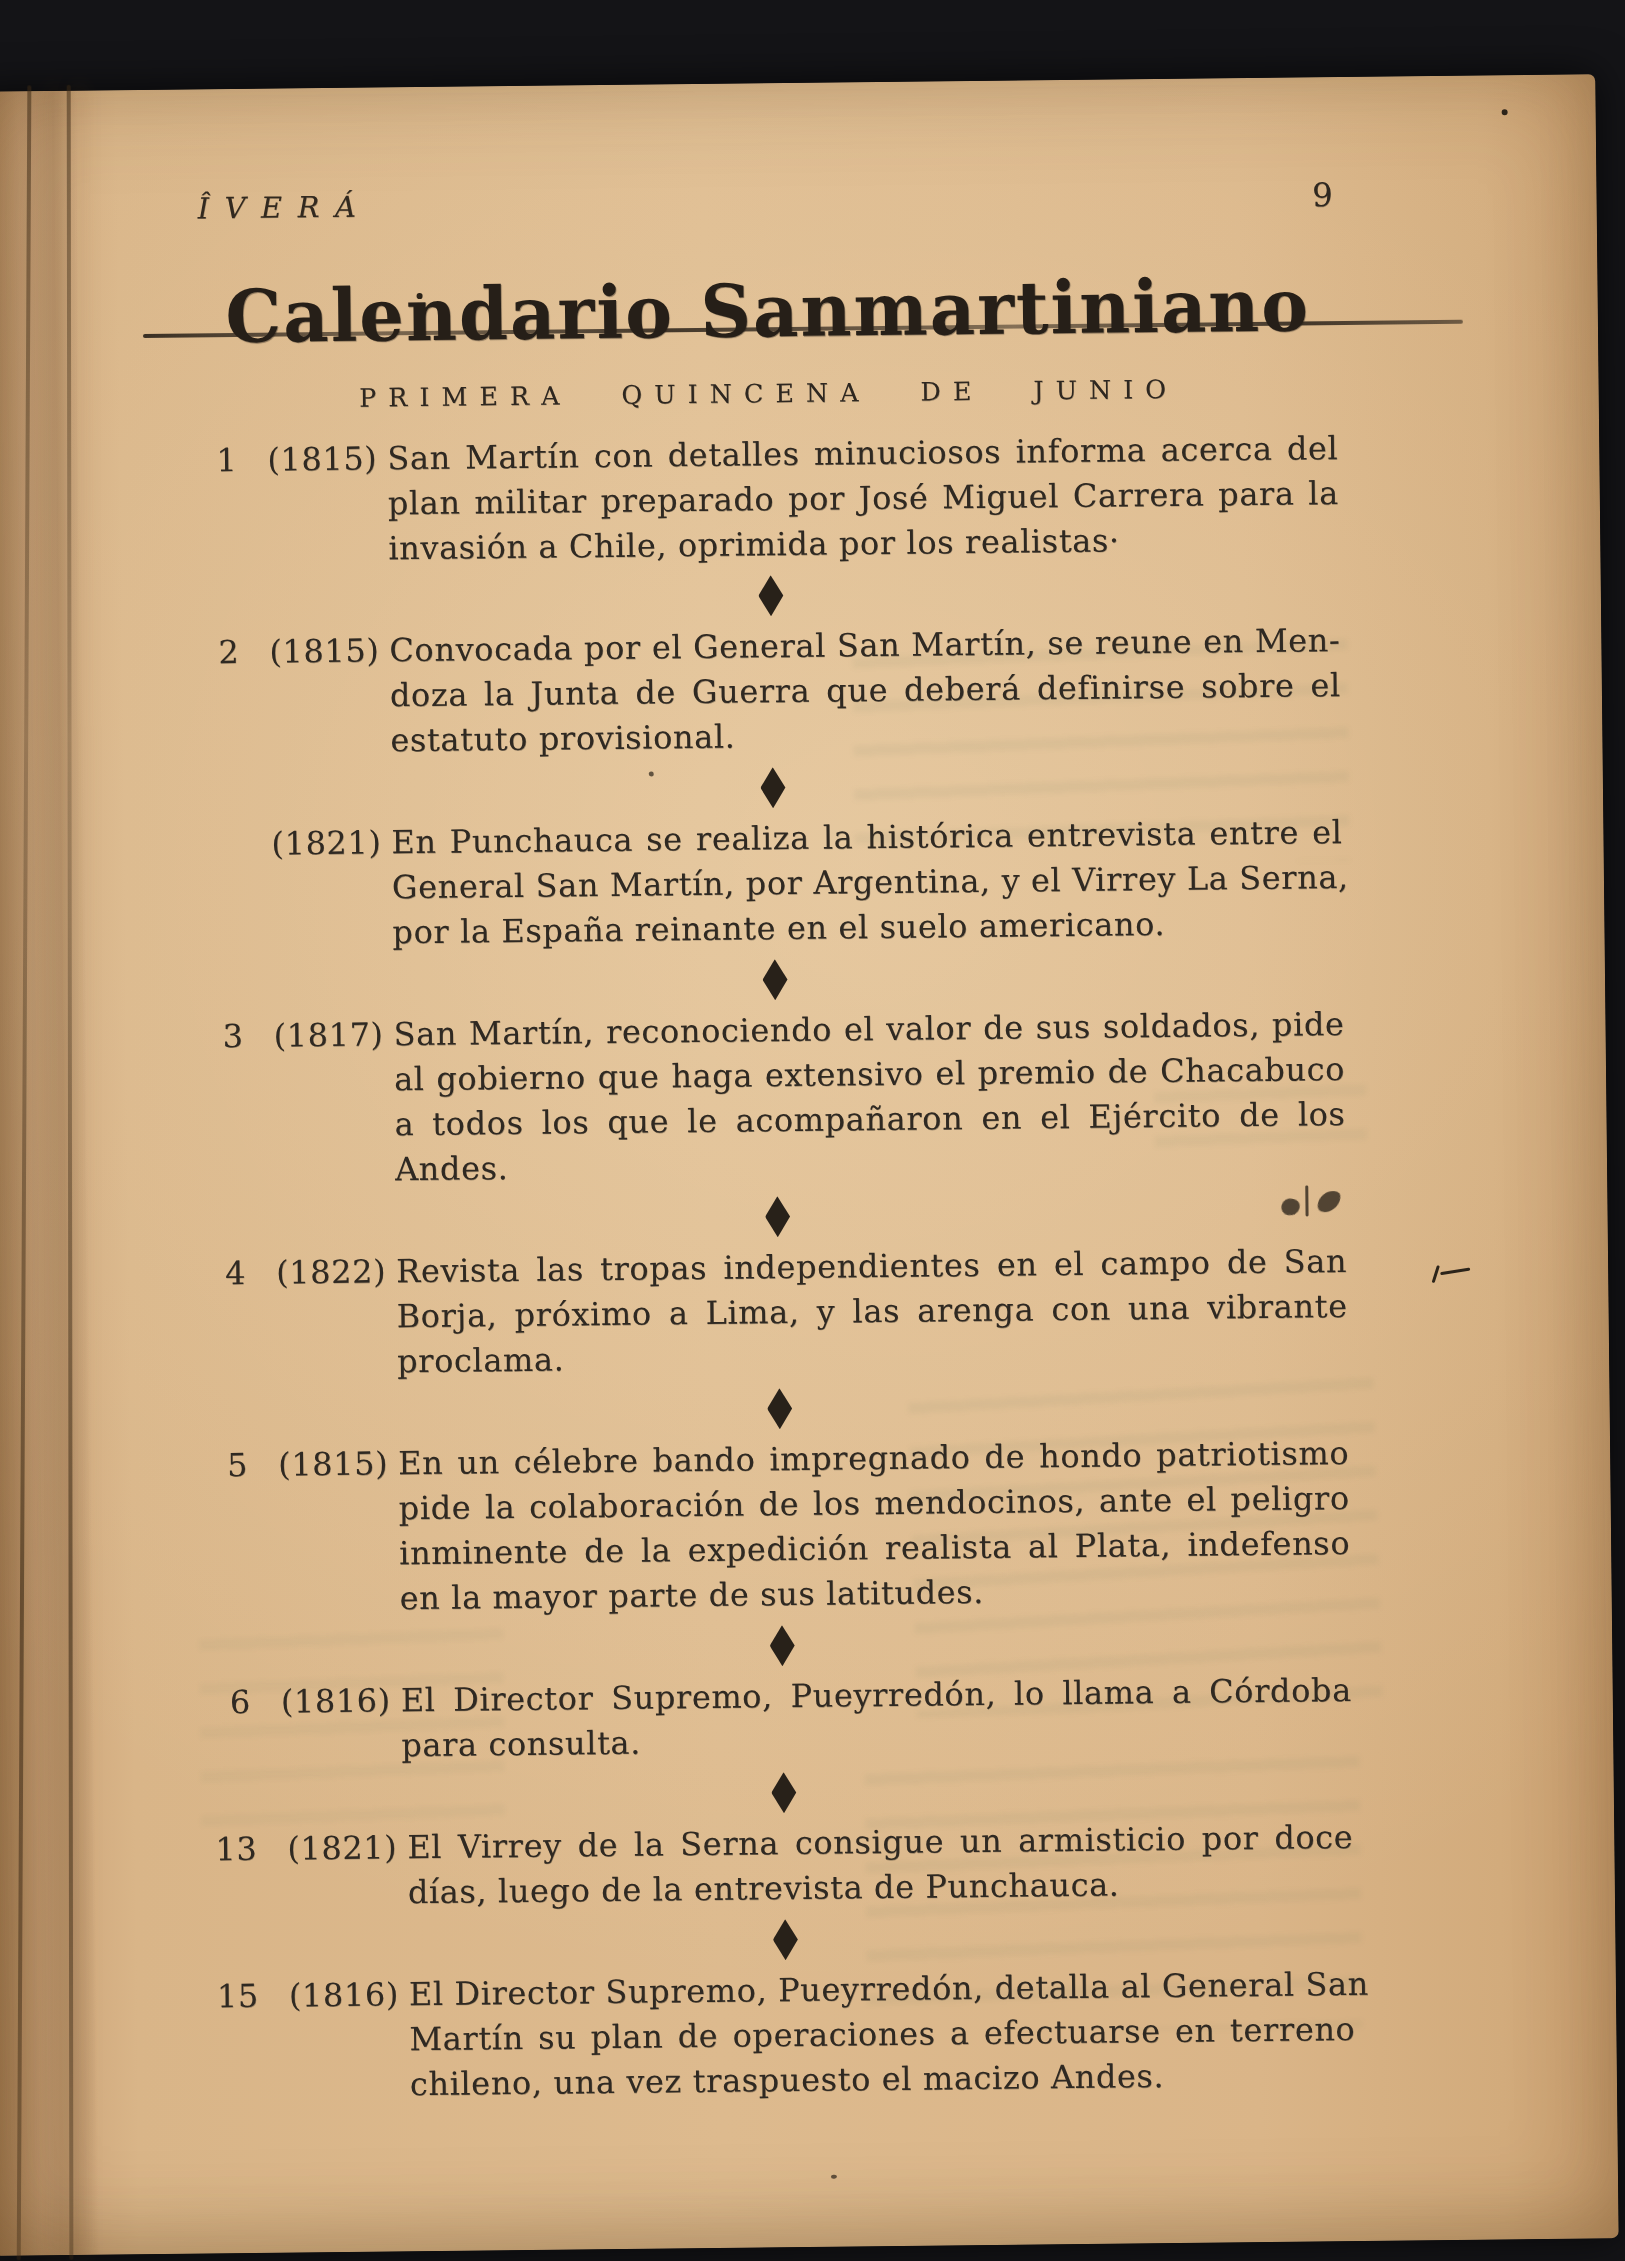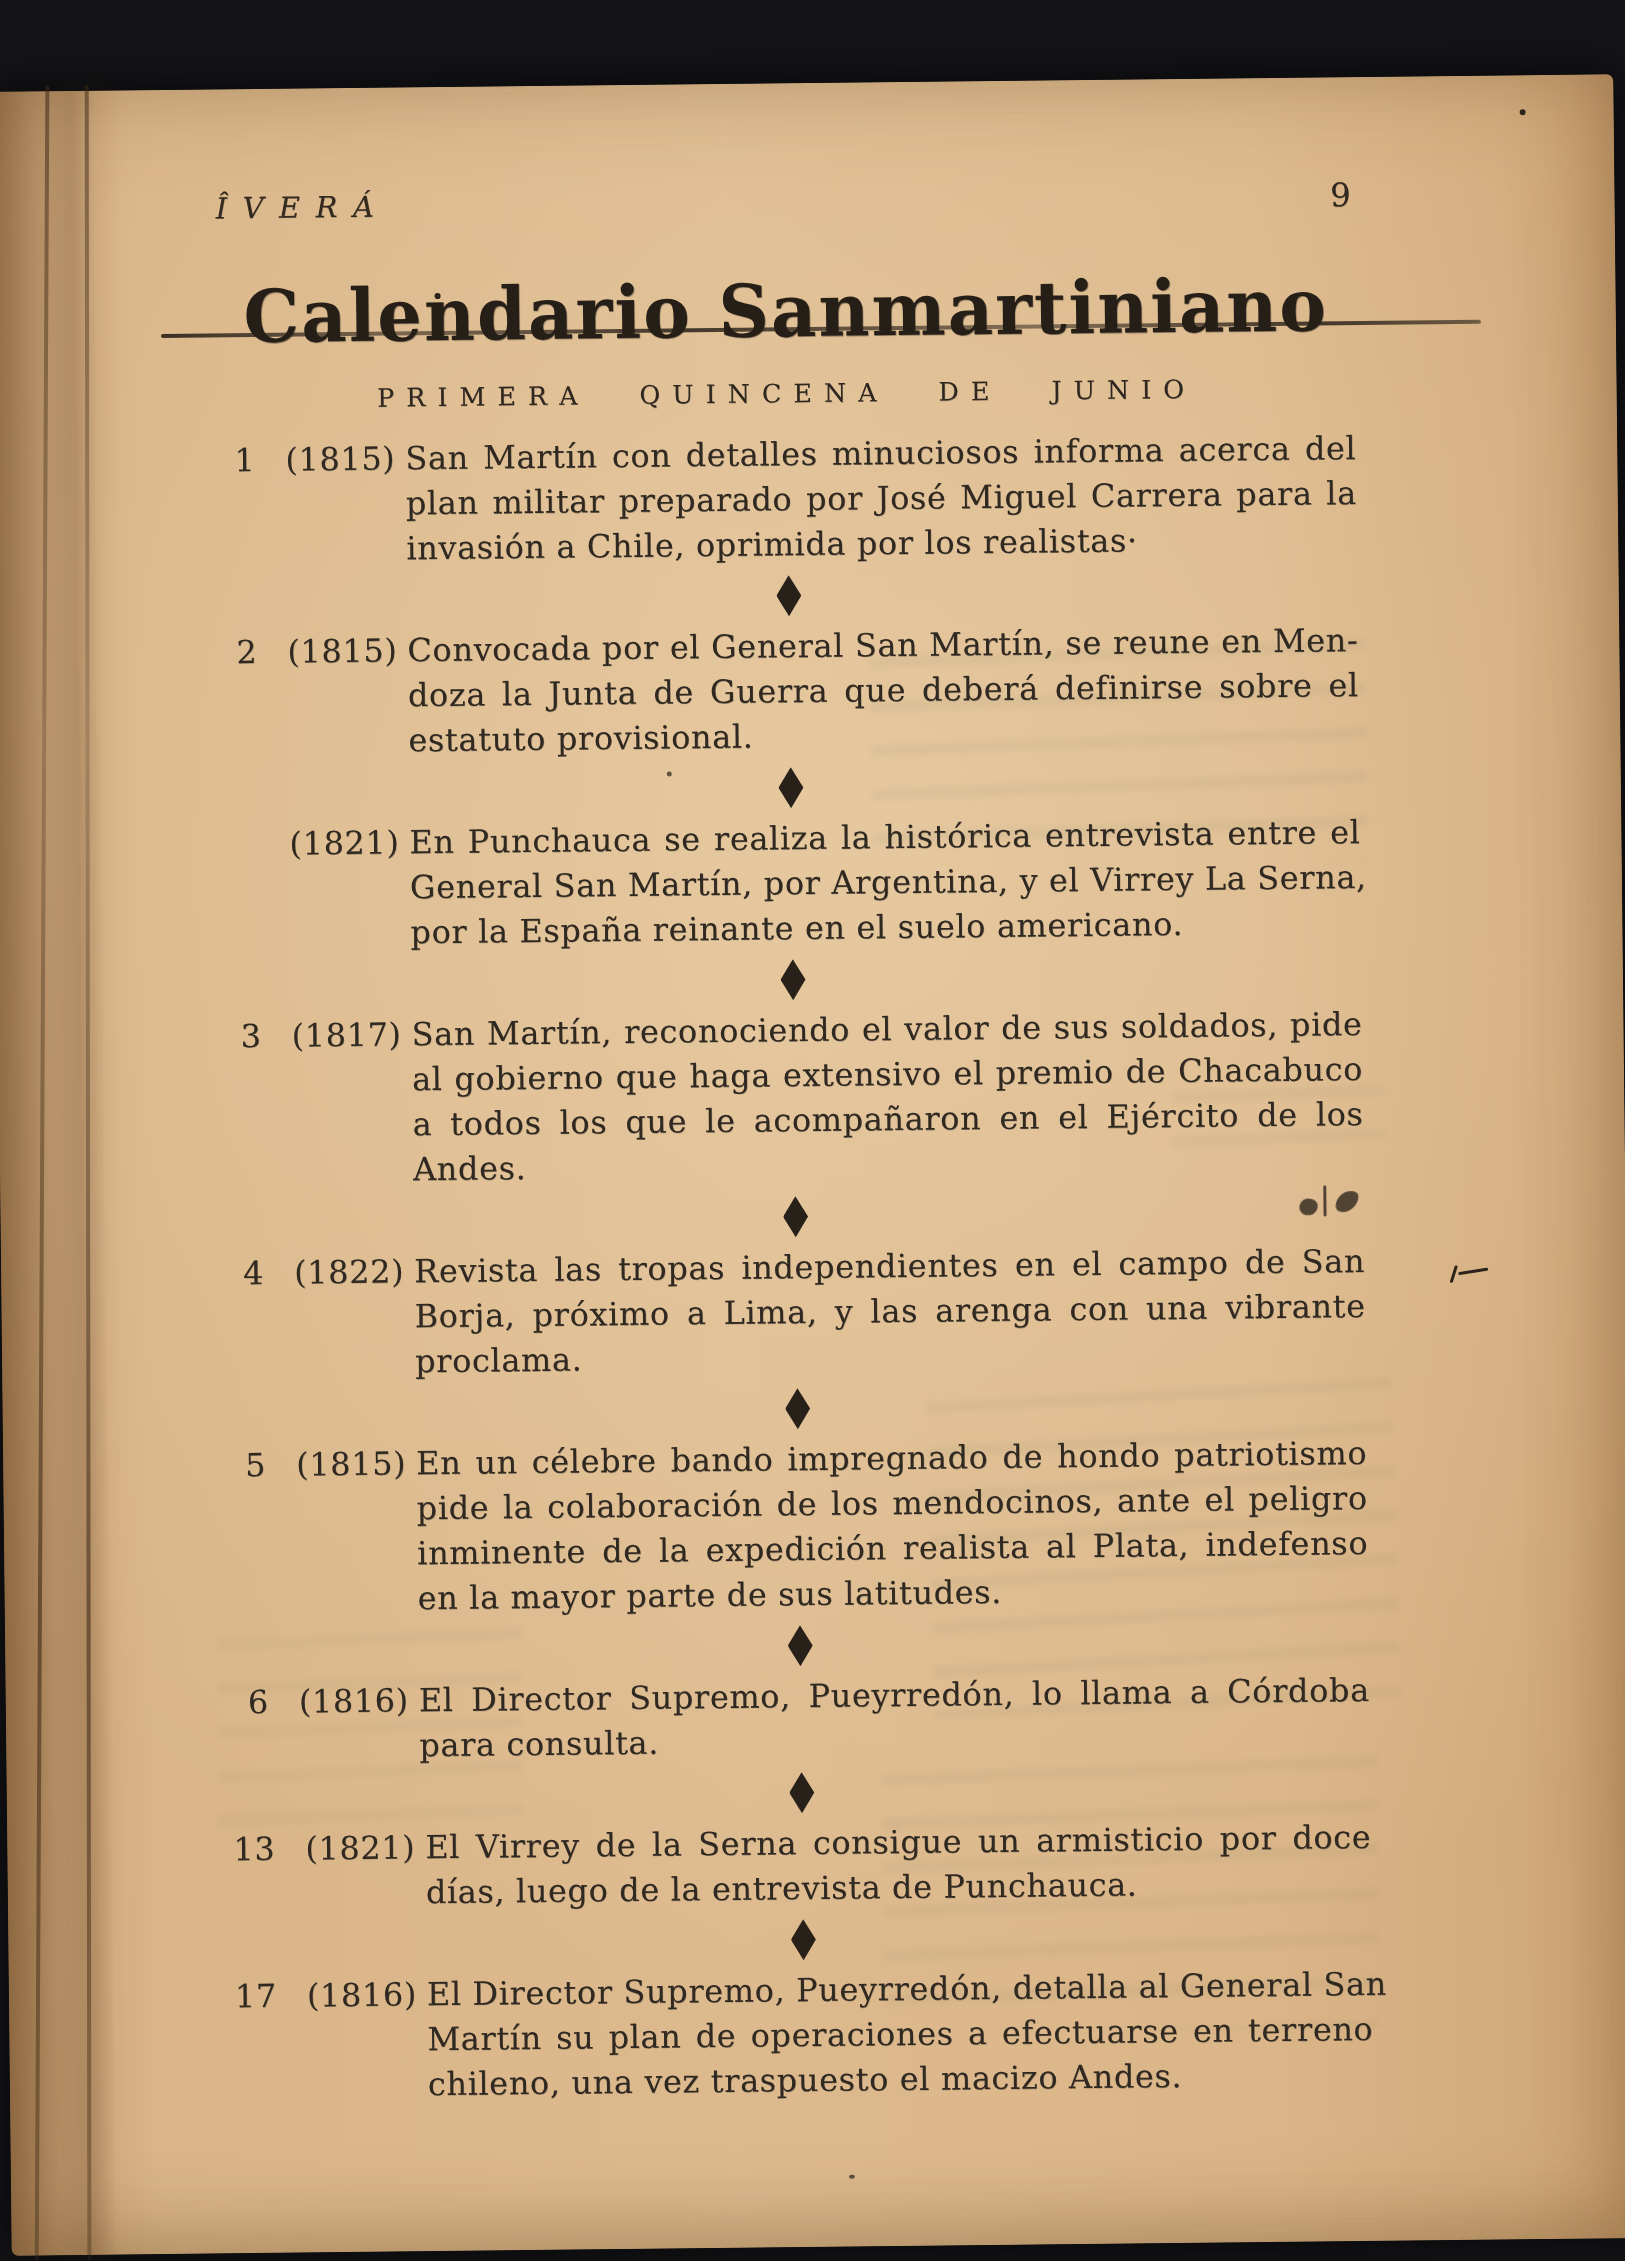--- a/index.html
+++ b/index.html
@@ -3,21 +3,21 @@
 <meta charset="utf-8">
 <style>
   html,body{margin:0;padding:0;}
   body{
     width:1625px;height:2261px;
     background:#141417;
     overflow:hidden;
     position:relative;
     font-family:"DejaVu Serif","Liberation Serif",serif;
   }
-  .stage{position:absolute;inset:0;margin-left:18px;}
+  .stage{position:absolute;inset:0;}
 
   
   .page{
     position:absolute;
     left:-17.7px;top:83px;
     width:1625px;height:2164px;
     transform:rotate(-0.62deg);
     transform-origin:50% 50%;
     border-radius:7px;
     background:
@@ -220,21 +220,21 @@
             <div class="e-year">(1821)</div>
             <div class="e-text">
               <div class="tline">El Virrey de la Serna consigue un armisticio por doce</div>
               <div class="tline tlast">días, luego de la entrevista de Punchauca.</div>
             </div>
           </div>
           <div class="sep">
             <div class="diamond"></div>
           </div>
           <div class="entry">
-            <div class="e-day">17</div>
+            <div class="e-day">15</div>
             <div class="e-year">(1816)</div>
             <div class="e-text">
               <div class="tline">El Director Supremo, Pueyrredón, detalla al General San</div>
               <div class="tline">Martín su plan de operaciones a efectuarse en terreno</div>
               <div class="tline tlast">chileno, una vez traspuesto el macizo Andes.</div>
             </div>
           </div>
         </div>
     </div>
   </div>

